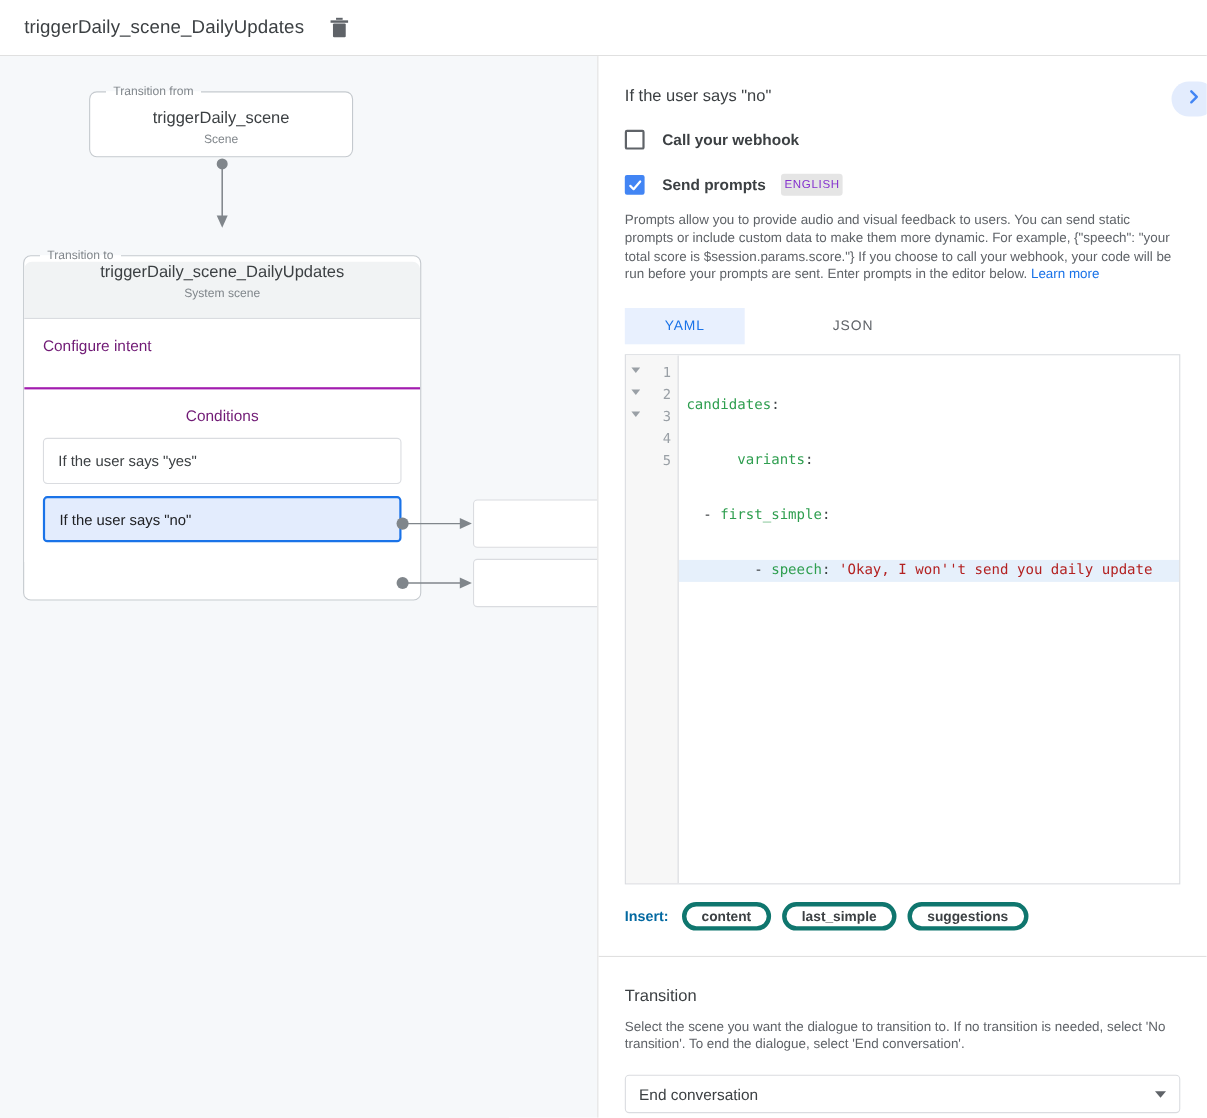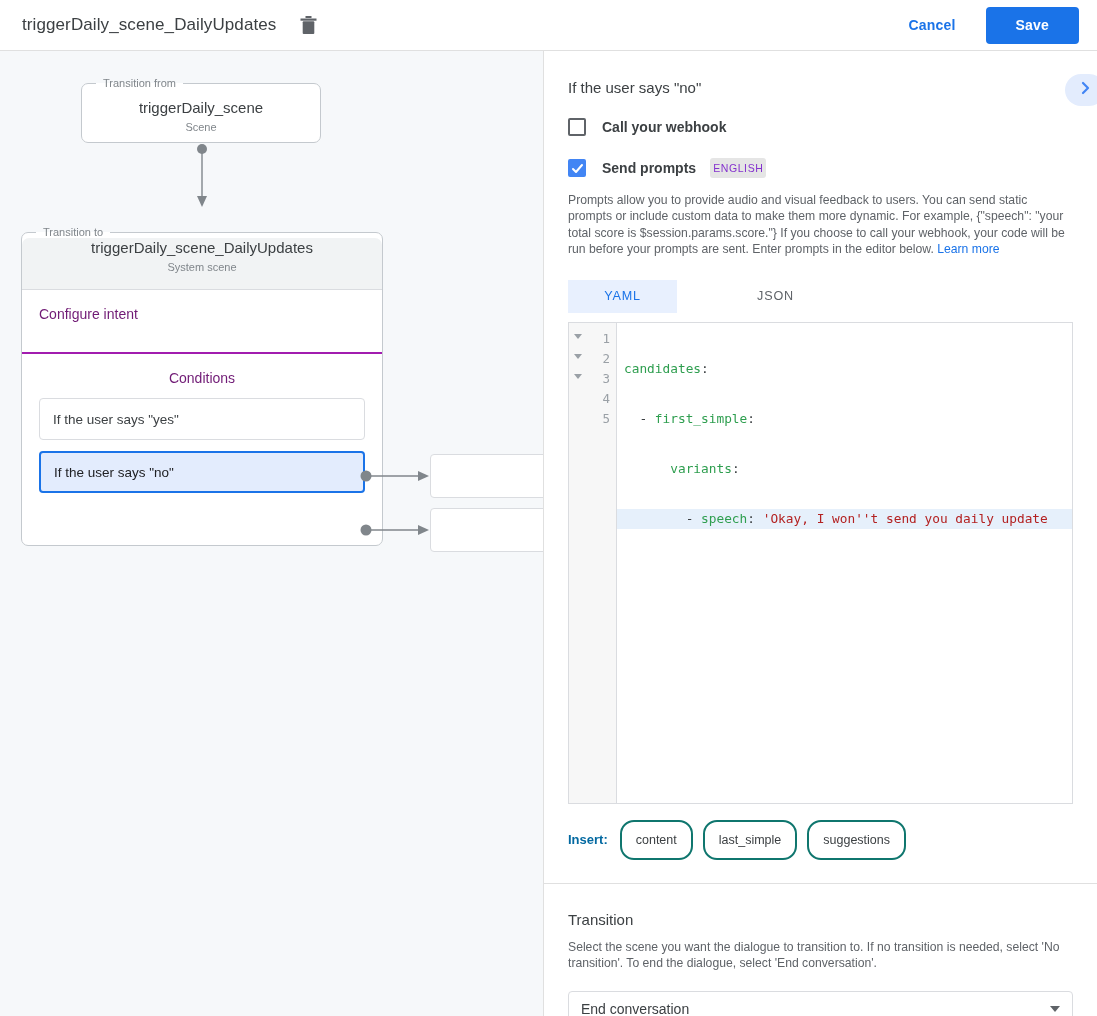--- a/index.html
+++ b/index.html
@@ -226,26 +226,27 @@
   }
   .code-line { height: 20px; line-height: 20px; padding-left: 7px; }
   .code-line.cur { background: #e6f0fb; }
   .tk-key { color: #2e9e4f; }
   .tk-punc { color: #3c4043; }
   .tk-str { color: #b32121; }
 
   .insert-row { display: flex; align-items: center; margin-top: 16px; }
   .insert-label { font-size: 13px; color: #0369a1; margin-right: 12px; font-weight: bold; }
   .chip {
-    border: 2px solid #0f766e; border-radius: 14px;
-    height: 40px; padding: 0 14px;
+    border: 4px solid #0f766e; border-radius: 14px;
+    height: 26px; padding: 0 14px;
     display: flex; align-items: center;
     font-size: 12.5px; color: #3c4043;
     margin-right: 10px; cursor: pointer;
     background: #ffffff;
+    font-weight: bold;
   }
 
   .divider { border-top: 1px solid #e0e0e0; margin-top: 23px; }
 
   .sect-head { font-size: 15px; color: #3c4043; margin-top: 27px; }
   .sect-desc { margin-top: 11px; font-size: 12.2px; line-height: 16.4px; color: #5f6368; max-width: 500px; }
   .select-box {
     margin-top: 20px;
     border: 1px solid #dadce0; border-radius: 4px;
     height: 35px; display: flex; align-items: center;
@@ -266,24 +267,20 @@
 <div class="topbar">
   <div class="topbar-title">triggerDaily_scene_DailyUpdates</div>
   <div class="trash-btn">
     <span>
       <svg width="17" height="19" viewBox="0 0 17 19">
         <rect x="5.5" y="0" width="6" height="2" fill="#5f6368"></rect>
         <rect x="0.5" y="2.5" width="16" height="2.2" fill="#5f6368"></rect>
         <rect x="2.7" y="5.3" width="11.6" height="12.6" rx="1" fill="#5f6368"></rect>
       </svg>
     </span>
-  </div>
-  <div class="topbar-right">
-    <button class="btn-cancel">Cancel</button>
-    <button class="btn-save">Save</button>
   </div>
 </div>
 
 <div class="canvas">
   <div class="canvas-inner">
 
     <fieldset class="node" id="node-from">
       <legend>Transition from</legend>
       <div class="node-title">triggerDaily_scene</div>
       <div class="node-sub">Scene</div>
@@ -385,22 +382,22 @@
           </div>
         <div class="gutter-row">
             <span>4</span>
           </div>
         <div class="gutter-row">
             <span>5</span>
           </div>
       </div>
       <div class="code">
         <div class="code-line"><span class="tk-key">candidates</span><span class="tk-punc">:</span></div>
+        <div class="code-line"><span class="tk-punc">      </span><span class="tk-key">variants</span><span class="tk-punc">:</span></div>
         <div class="code-line"><span class="tk-punc">  - </span><span class="tk-key">first_simple</span><span class="tk-punc">:</span></div>
-        <div class="code-line"><span class="tk-punc">      </span><span class="tk-key">variants</span><span class="tk-punc">:</span></div>
         <div class="code-line cur"><span class="tk-punc">        - </span><span class="tk-key">speech</span><span class="tk-punc">: </span><span class="tk-str">'Okay, I won''t send you daily update</span></div>
         <div class="code-line"></div>
       </div>
     </div>
 
     <div class="insert-row">
       <div class="insert-label">Insert:</div>
       <div class="chip">content</div>
       <div class="chip">last_simple</div>
       <div class="chip">suggestions</div>

